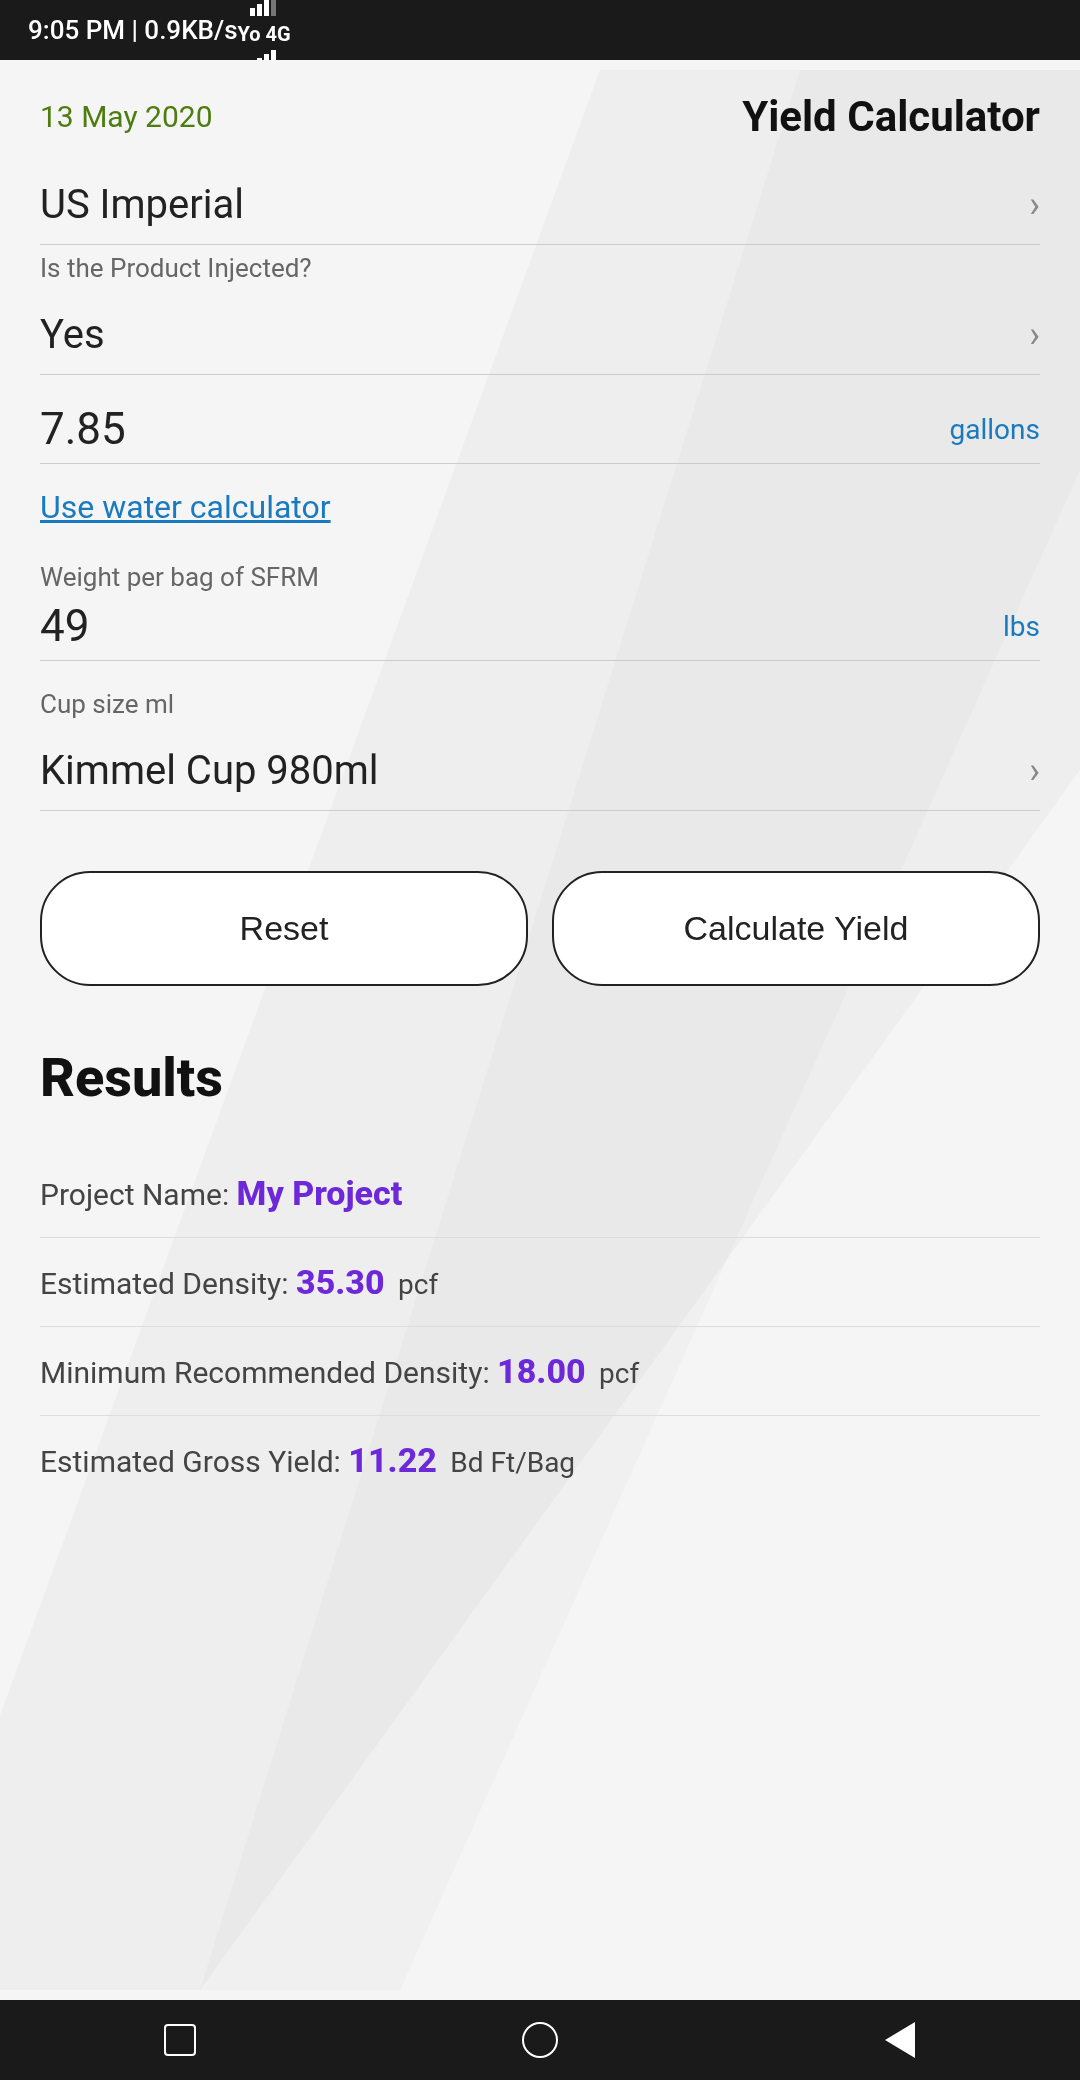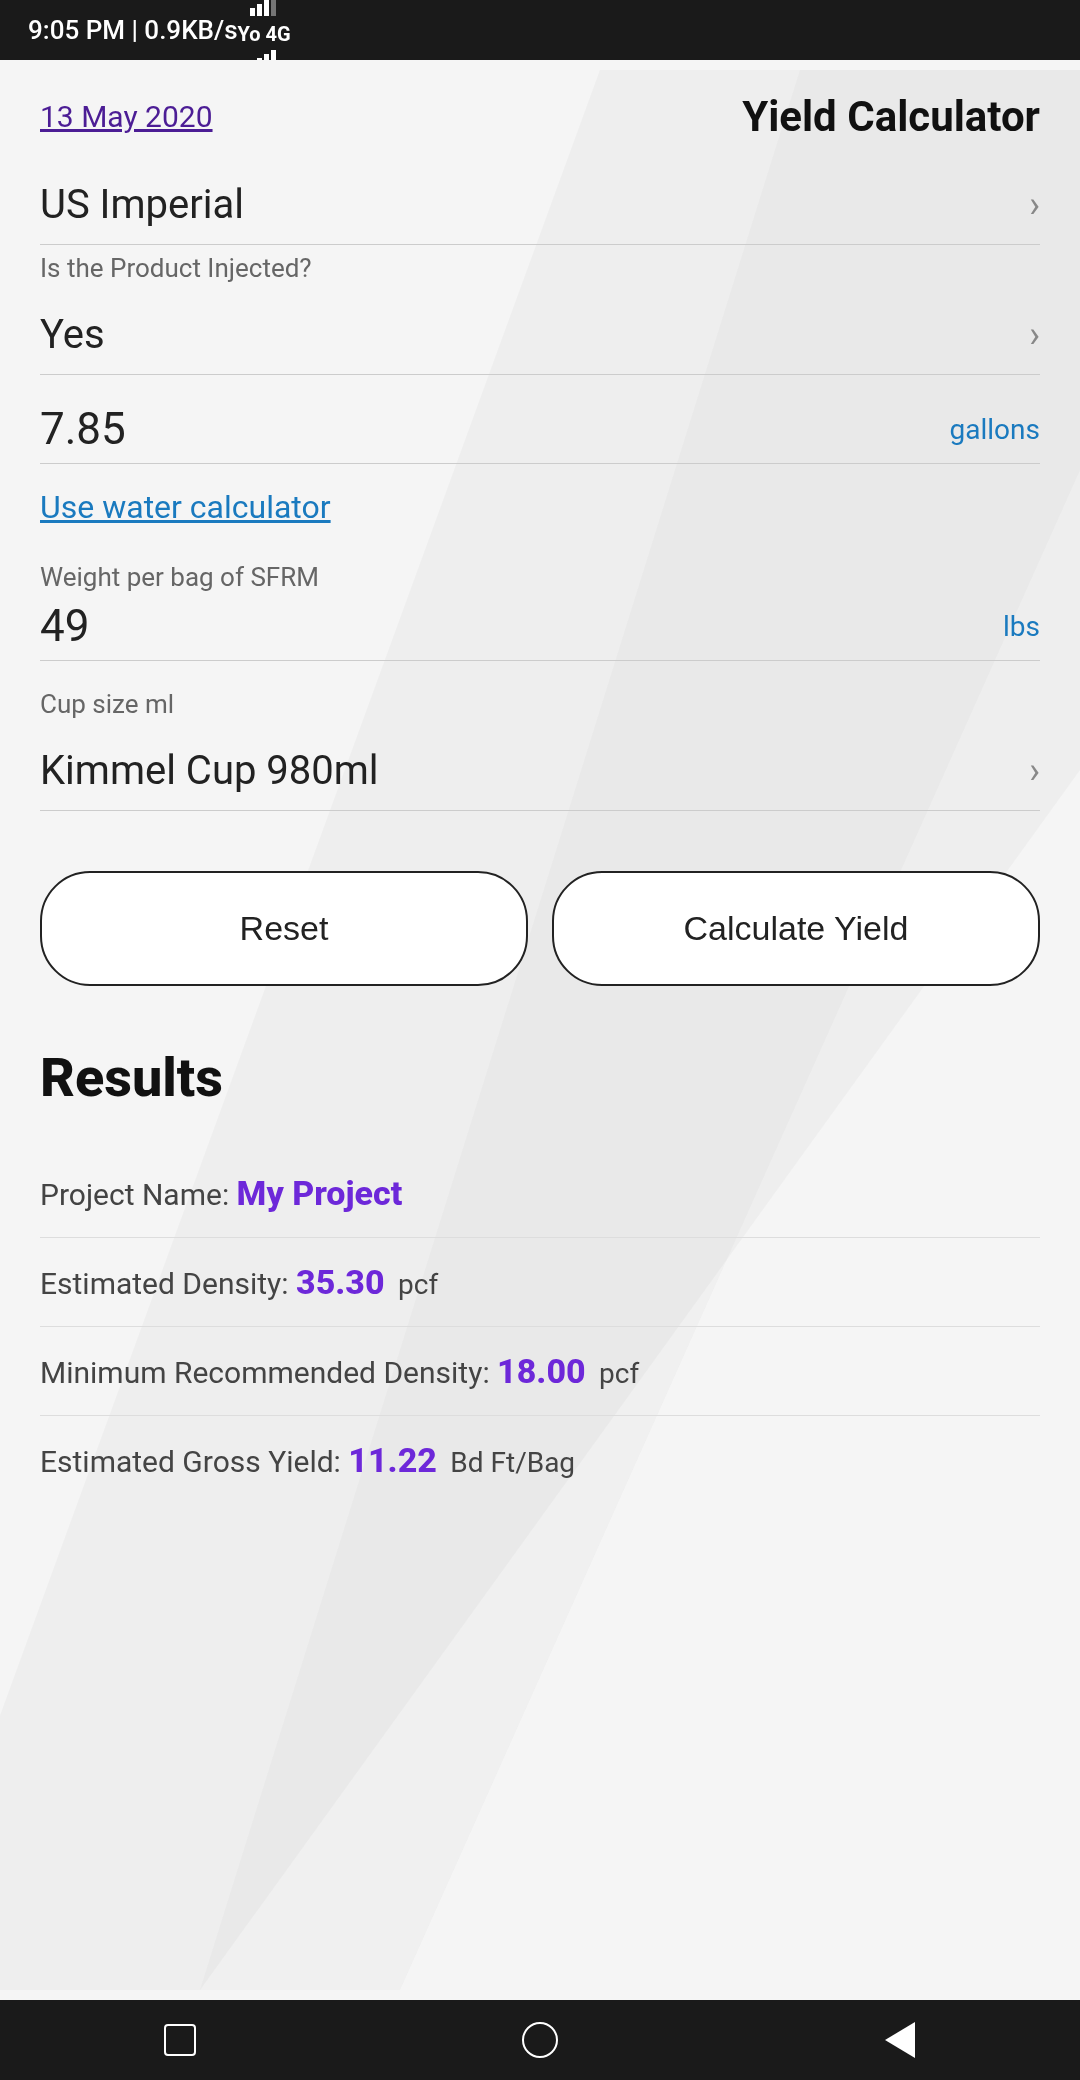--- a/index.html
+++ b/index.html
@@ -85,22 +85,21 @@
 
     
     .header {
       display: flex;
       justify-content: space-between;
       align-items: center;
       padding: 32px 0 20px 0;
     }
     .header-date {
       font-size: 30px;
-      color: #4c1d95;
-      text-decoration: underline;
+      color: #4d7c0f;
     }
     .header-title {
       font-size: 42px;
       font-weight: 700;
       color: #111;
     }
 
     
     .form-section {
       background: transparent;

